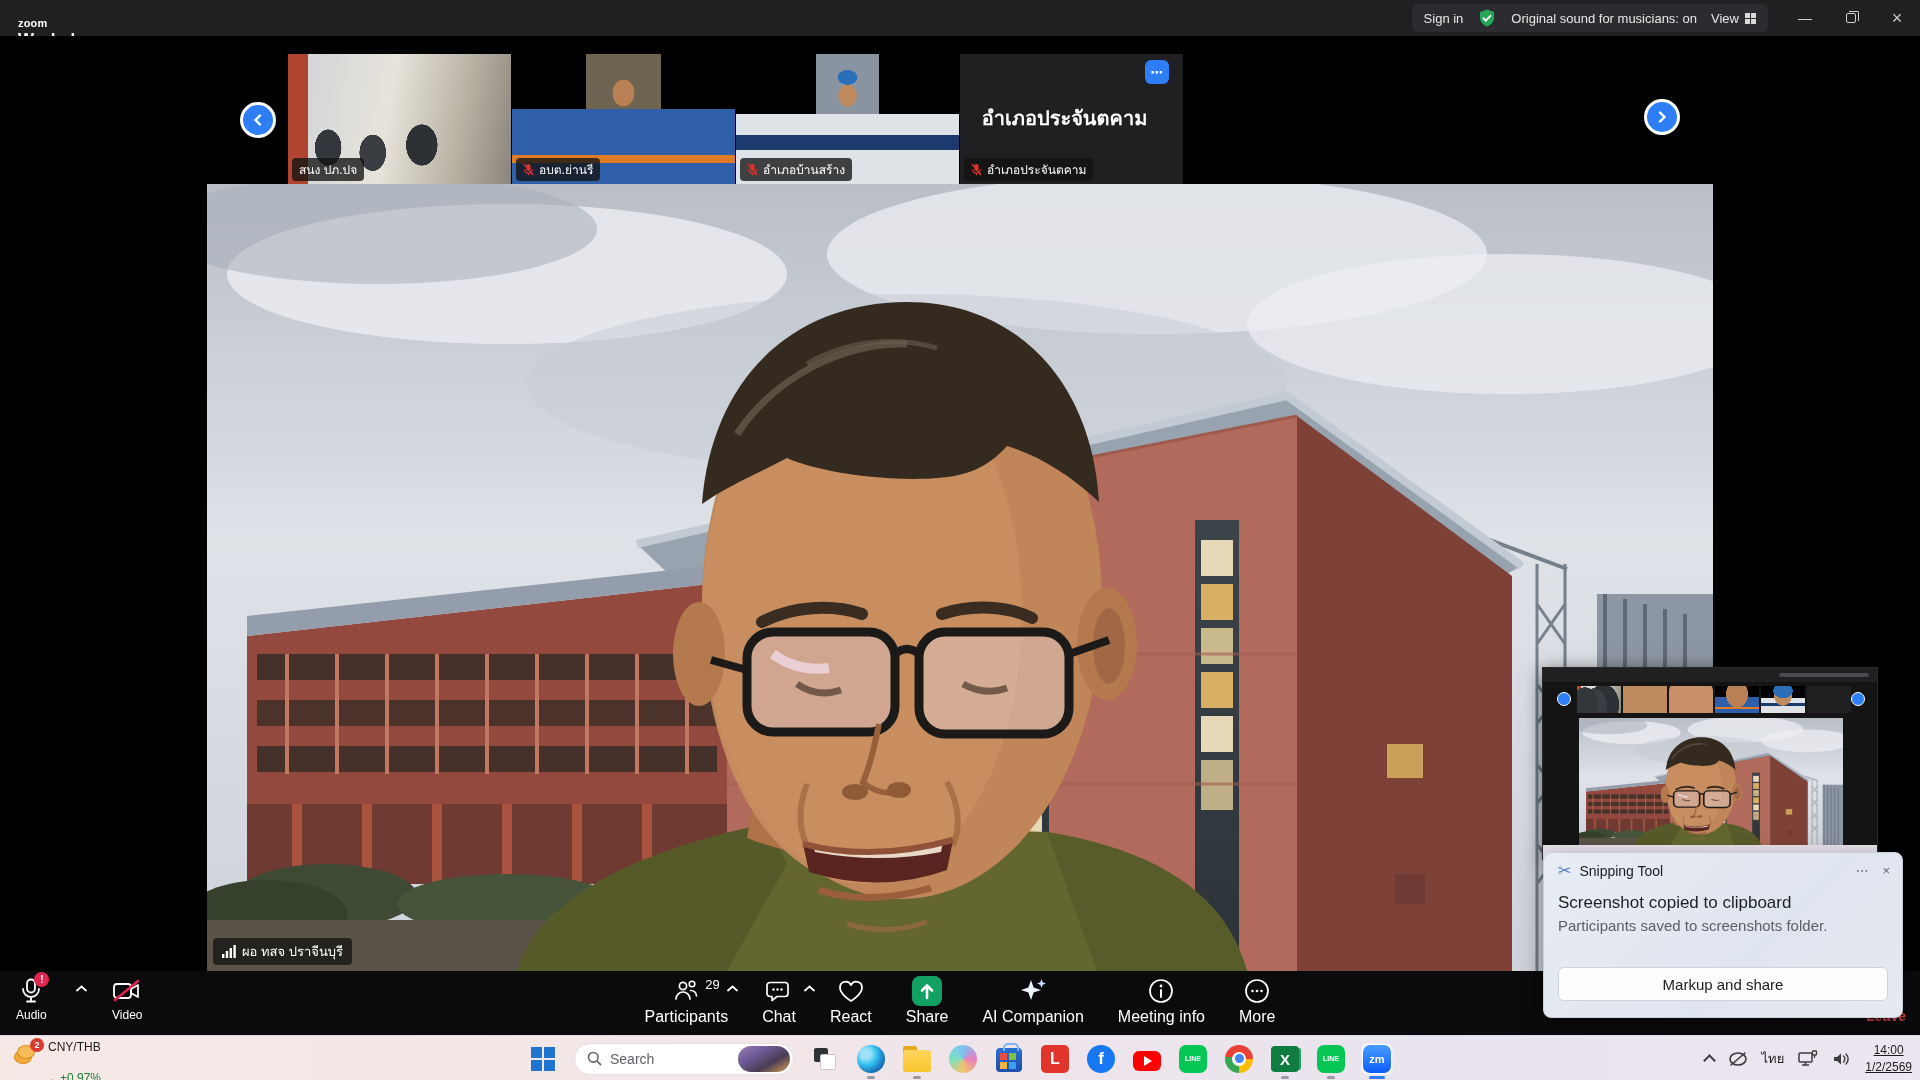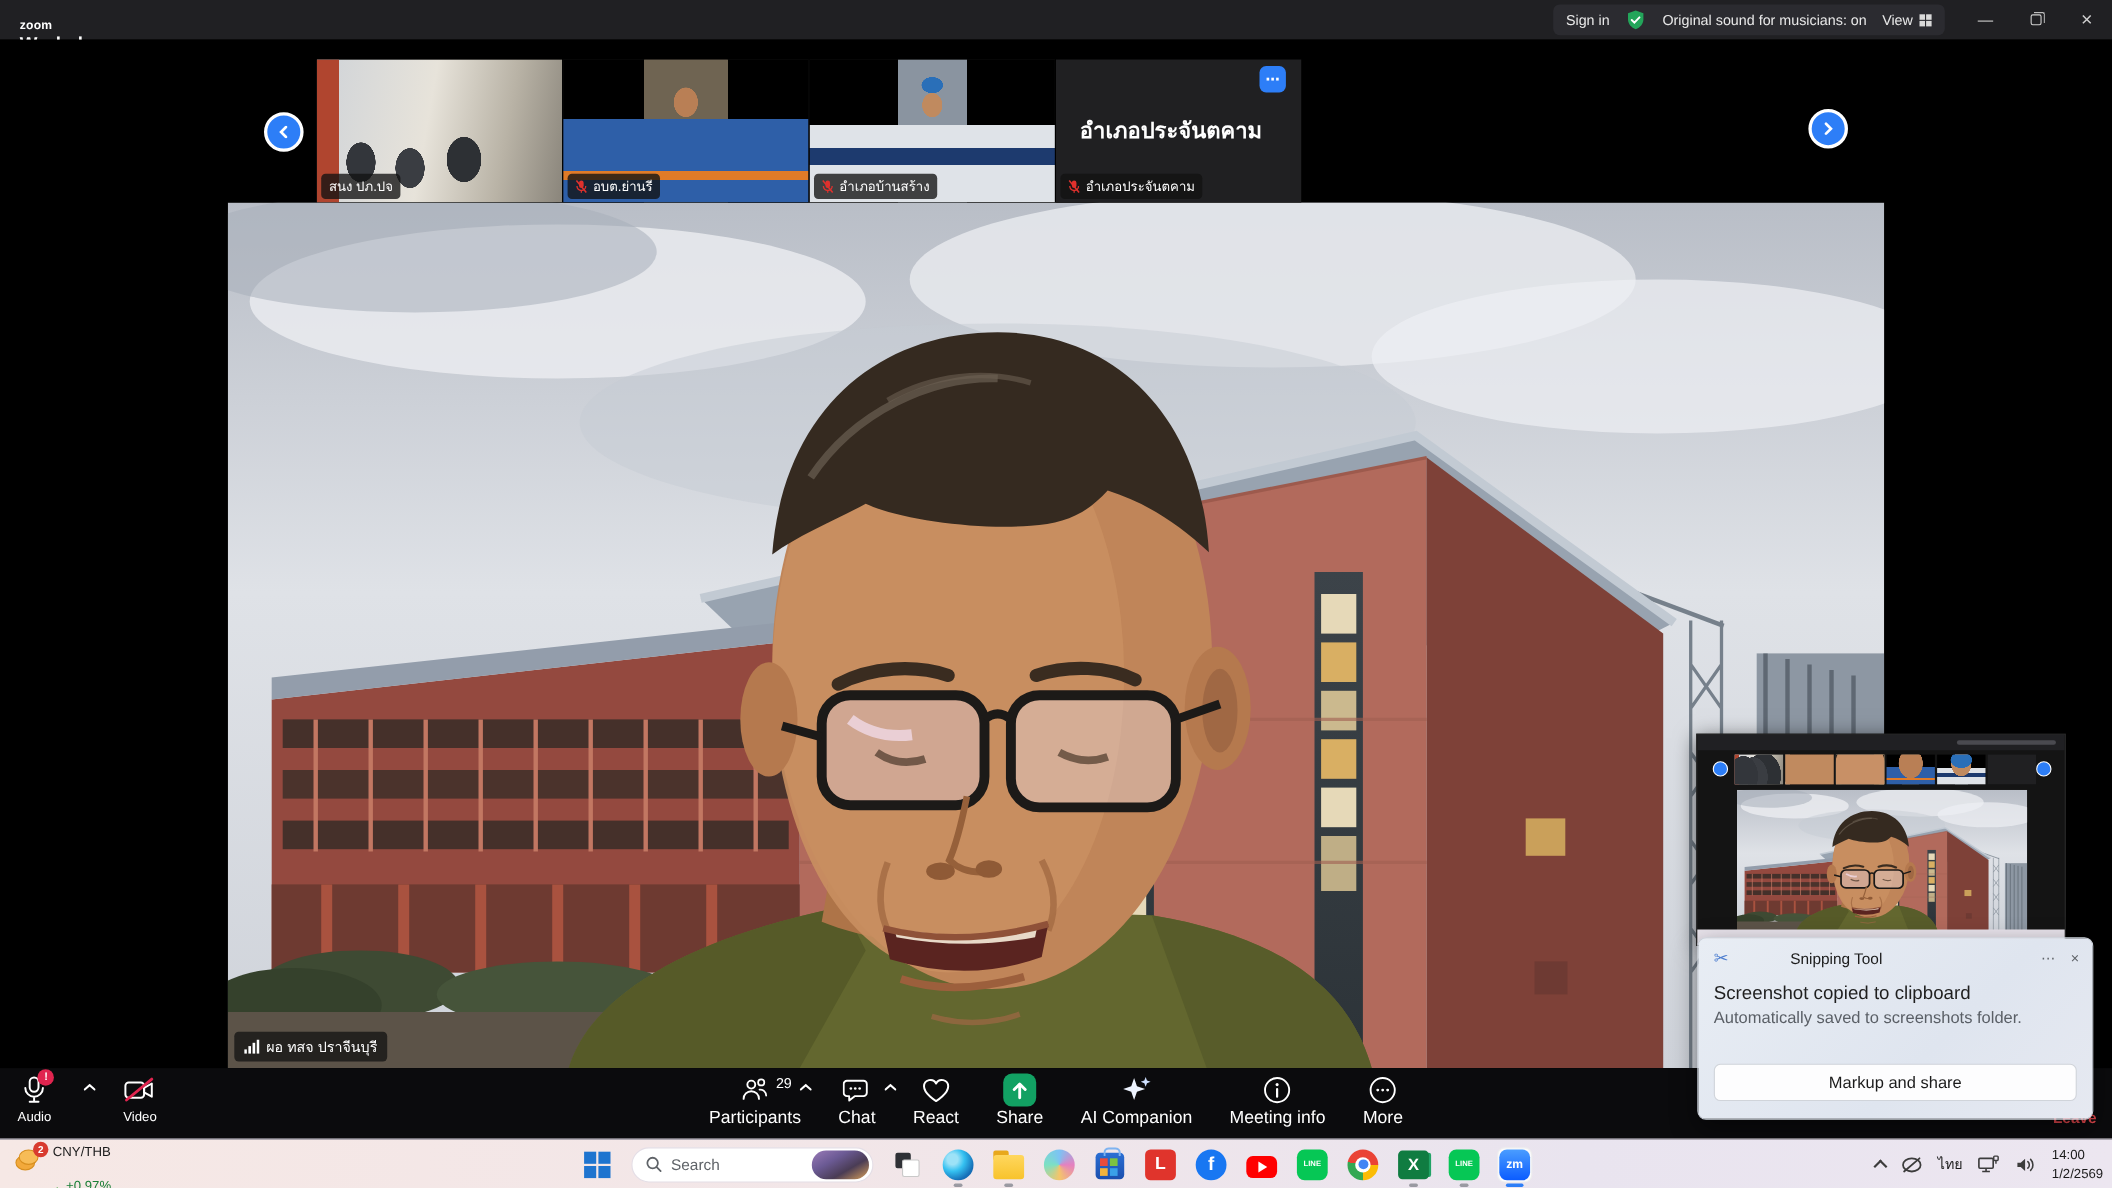--- a/index.html
+++ b/index.html
@@ -100,21 +100,21 @@
   .ma-l{left:14px;} .ma-r{right:12px;}
   .mini-video{position:absolute;left:36px;top:50px;width:264px;height:128px;overflow:hidden;background:#222;}
   .mini-bottom{position:absolute;left:0;right:0;bottom:0;height:14px;background:#e9e4ec;}
 
   
   .popup{position:absolute;left:1543px;top:852px;width:360px;height:166px;z-index:7;border-radius:8px;
     background:linear-gradient(135deg,#e8edf4,#dfe5ef 60%,#e6e9f1);box-shadow:0 8px 24px rgba(0,0,0,.45);
     border:1px solid #c9cfd8;}
   .pop-head{position:absolute;left:14px;top:8px;right:12px;display:flex;align-items:center;gap:8px;}
   .snip-ico{color:#4f7fd0;font-size:16px;position:relative;}
-  .pop-title{font-size:14px;color:#1b1b1b;flex:1;margin-left:48px;}
+  .pop-title{font-size:14px;color:#1b1b1b;flex:1;}
   .pop-ctl{color:#5f6368;font-size:13px;display:flex;gap:14px;}
   .pop-line1{position:absolute;left:14px;top:40px;font-size:17px;color:#1f1f1f;}
   .pop-line2{position:absolute;left:14px;top:64px;font-size:15px;color:#5a5f66;}
   .pop-btn{position:absolute;left:14px;right:14px;bottom:16px;height:34px;border-radius:6px;background:#fdfdfe;
     border:1px solid #d0d4da;display:flex;align-items:center;justify-content:center;font-size:15px;color:#1b1b1b;}
 
   
   .taskbar{position:absolute;left:0;top:1035px;width:1920px;height:45px;z-index:10;
     background:linear-gradient(90deg,#f6e8e5 0%,#f2e6e8 40%,#e9e4ef 75%,#ece6f0 100%);border-top:1px solid #e3ddea;}
   .widget{position:absolute;left:14px;top:4px;display:flex;align-items:flex-start;gap:8px;}
@@ -157,21 +157,21 @@
   .chromeico{width:28px;height:28px;border-radius:50%;position:relative;
     background:conic-gradient(#ea4335 0 25%,#fbbc05 25% 50%,#34a853 50% 78%,#ea4335 78%);}
   .chromeico:before{content:"";position:absolute;left:7px;top:7px;width:14px;height:14px;border-radius:50%;background:#fff;}
   .chromeico:after{content:"";position:absolute;left:9.5px;top:9.5px;width:9px;height:9px;border-radius:50%;background:#4285f4;}
   .xlico{position:relative;width:28px;height:26px;margin-top:1px;background:#107c41;border-radius:4px;color:#fff;font-weight:700;font-size:15px;display:flex;align-items:center;justify-content:center;}
   .xlico:before{content:"";position:absolute;right:-2px;top:2px;width:8px;height:22px;background:#21a366;border-radius:2px;z-index:-1;}
   .zoomico{width:28px;height:28px;border-radius:7px;background:linear-gradient(180deg,#4a9dff,#0b5cff);color:#fff;font-weight:700;font-size:11px;display:flex;align-items:center;justify-content:center;}
   .tray{position:absolute;right:8px;top:0;height:45px;display:flex;align-items:center;gap:14px;}
   .trayico{color:#3c3c3c;display:flex;align-items:center;}
   .lang{font-size:13px;color:#1b1b1b;}
-  .clock{text-align:left;font-size:12px;color:#1b1b1b;line-height:1.4;}
+  .clock{text-align:center;font-size:12px;color:#1b1b1b;line-height:1.4;text-decoration:underline;}
   .chev-up{width:9px;height:9px;border-left:2px solid #3c3c3c;border-top:2px solid #3c3c3c;transform:rotate(45deg);margin-top:4px;}
 
   svg{display:block;}
 </style>
 </head>
 <body>
 
 <div class="screen">
 
   <div class="titlebar">
@@ -544,21 +544,21 @@
   <div class="popup">
     <div class="pop-head">
       <span class="snip-ico">✂</span>
       <span class="pop-title">Snipping Tool</span>
       <span class="pop-ctl">
         <span>⋯</span>
         <span>×</span>
       </span>
     </div>
     <div class="pop-line1">Screenshot copied to clipboard</div>
-    <div class="pop-line2">Automatically saved to screenshots folder.</div>
+    <div class="pop-line2">Participants saved to screenshots folder.</div>
     <div class="pop-btn">Markup and share</div>
   </div>
 
   <div class="taskbar">
     <div class="widget">
       <div class="coins">
         <span class="coin-badge">2</span>
       </div>
       <div class="wtext">
         <div class="pair">CNY/THB</div>

